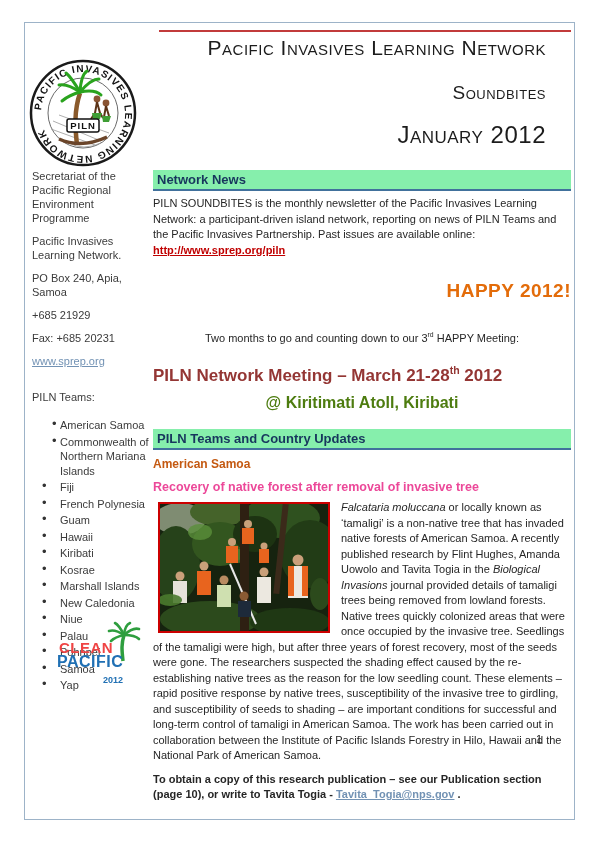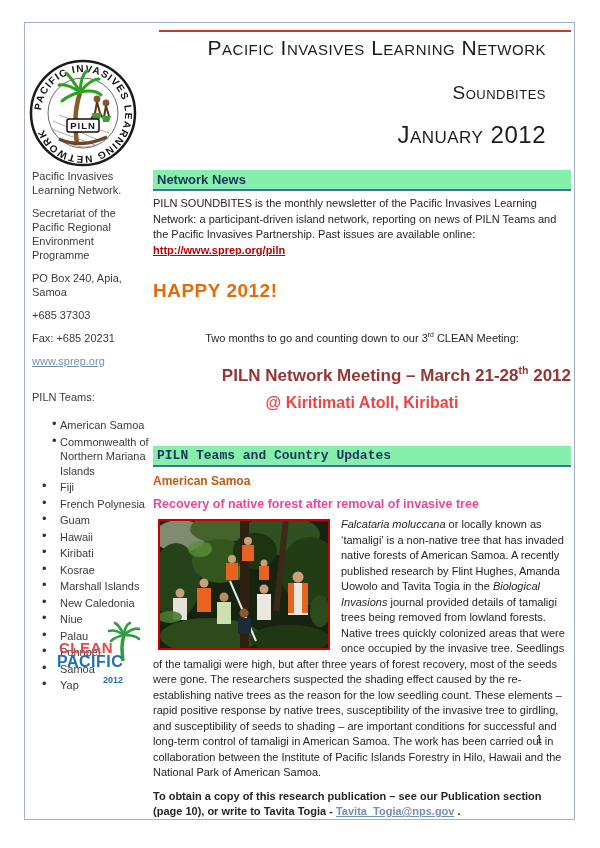--- a/index.html
+++ b/index.html
@@ -38,26 +38,26 @@
   .main { position:absolute; left:128px; top:147px; width:418px; color:#222; }
   .section-bar {
     background:#86efac; border-bottom:2px solid #41719c;
     font-size:13px; font-weight:bold; color:#17365d;
     padding:2px 4px 2px 4px; height:21px;
   }
   .body-text { font-size:11px; line-height:15.5px; color:#262626; }
   .nn-para { margin-top:5px; }
   a.red-link { color:#c00000; font-weight:bold; text-decoration:underline; }
   a.blue-link { color:#7292b4; text-decoration:underline; }
-  .happy { text-align:left; color:#e36c0a; font-size:19px; font-weight:bold; margin-top:22px; letter-spacing:0.5px; }
+  .happy { text-align:right; color:#e36c0a; font-size:19px; font-weight:bold; margin-top:22px; letter-spacing:0.5px; }
   .countdown { text-align:center; font-size:11px; margin-top:30px; color:#262626; }
   sup { font-size:0.62em; vertical-align:super; line-height:0; }
-  .meeting1 { text-align:right; color:#943634; font-size:17px; font-weight:bold; margin-top:22px; }
-  .meeting2 { text-align:center; color:#ef4444; font-size:16px; font-weight:bold; margin-top:8px; }
-  .updates-bar { margin-top:34px;font-family:Liberation Mono, monospace; }
+  .meeting1 { text-align:left; color:#943634; font-size:17px; font-weight:bold; margin-top:22px; }
+  .meeting2 { text-align:center; color:#4d7c0f; font-size:16px; font-weight:bold; margin-top:8px; }
+  .updates-bar { margin-top:17px; }
   .country { color:#c45911; font-size:12px; font-weight:bold; margin-top:7px; }
   .article-title { color:#ec4899; font-size:12.5px; font-weight:bold; margin-top:9px; }
   .article-body { margin-top:6px; overflow:visible; }
   .photo { float:left; width:172px; height:131px; border:2px solid #cc0000; margin:2px 11px 3px 5px; background:#16230f; }
   .photo svg { display:block; }
   .para2 { margin-top:8px;font-weight:bold; }
 
   .page-number { position:absolute; right:32px; top:710px; font-size:11px; color:#222; }
 </style>
 </head>
@@ -106,24 +106,24 @@
       </g>
 
       <path d="M30,80 Q52,90 78,78" stroke="#6b452a" stroke-width="3.5" fill="none"></path>
 
       <rect x="38" y="60" width="32" height="13" rx="2" fill="#ffffff" stroke="#111111" stroke-width="1.5"></rect>
       <text x="54" y="70" text-anchor="middle" font-size="9.5" font-weight="bold" letter-spacing="1" fill="#111111" font-family="Liberation Sans, sans-serif">PILN</text>
     </svg>
   </div>
 
   <div class="sidebar">
+    <p>Secretariat of the Pacific Regional Environment Programme</p>
     <p>Pacific Invasives Learning Network.</p>
-    <p>Secretariat of the Pacific Regional Environment Programme</p>
     <p>PO Box 240, Apia, Samoa</p>
-    <p>+685 37303</p>
+    <p>+685 21929</p>
     <p>Fax: +685 20231</p>
     <p><a href="#">www.sprep.org</a></p>
     <p class="teams-label">PILN Teams:</p>
     <ul class="teams-list">
       <li class="indent-more">American Samoa</li>
       <li class="indent-more">Commonwealth of Northern Mariana Islands</li>
       <li>Fiji</li>
       <li>French Polynesia</li>
       <li>Guam</li>
       <li>Hawaii</li>
@@ -157,21 +157,21 @@
   </div>
 
   <div class="main">
 
     <div class="section-bar">Network News</div>
 
     <p class="body-text nn-para"><span>PILN SOUNDBITES is the monthly newsletter of the Pacific Invasives Learning Network: a participant-driven island network, reporting on news of PILN Teams and the Pacific Invasives Partnership. Past issues are available online: </span><a href="#" class="red-link">http://www.sprep.org/piln</a></p>
 
     <div class="happy">HAPPY 2012!</div>
 
-    <p class="countdown"><span>Two months to go and counting down to our 3</span><sup>rd</sup><span> CLEAN Meeting:</span></p>
+    <p class="countdown"><span>Two months to go and counting down to our 3</span><sup>rd</sup><span> HAPPY Meeting:</span></p>
 
     <div class="meeting1"><span>PILN Network Meeting – March 21-28</span><sup>th</sup><span> 2012</span></div>
     <div class="meeting2">@ Kiritimati Atoll, Kiribati</div>
 
     <div class="section-bar updates-bar">PILN Teams and Country Updates</div>
 
     <div class="country">American Samoa</div>
     <div class="article-title">Recovery of native forest after removal of invasive tree</div>
 
     <div class="article-body">

